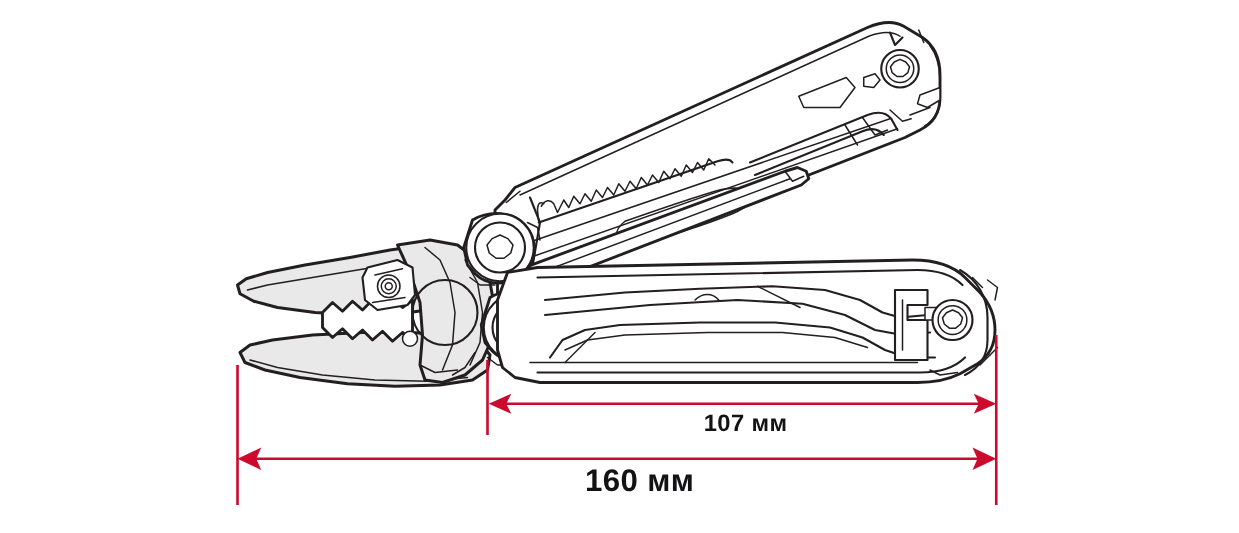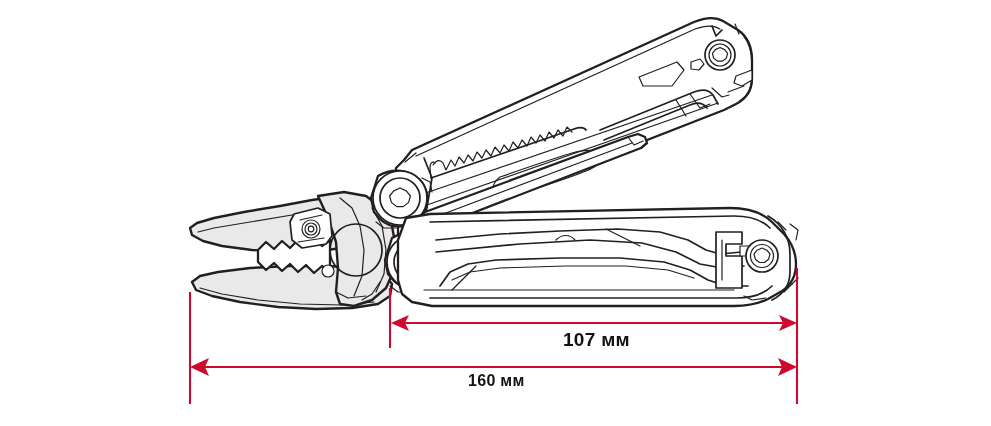--- a/index.html
+++ b/index.html
@@ -40,21 +40,21 @@
     user-select: none;
   }
   #label-107 {
     left: 563px;
     top: 330px;
     font-size: 19px;
   }
   #label-160 {
     left: 468px;
     top: 373px;
-    font-size: 16px;
+    font-size: 25px;
   }
 </style>
 </head>
 <body>
 
 <div id="stage">
 
   <svg viewBox="0 0 991 426" xmlns="http://www.w3.org/2000/svg">
     <defs>
       <style>

